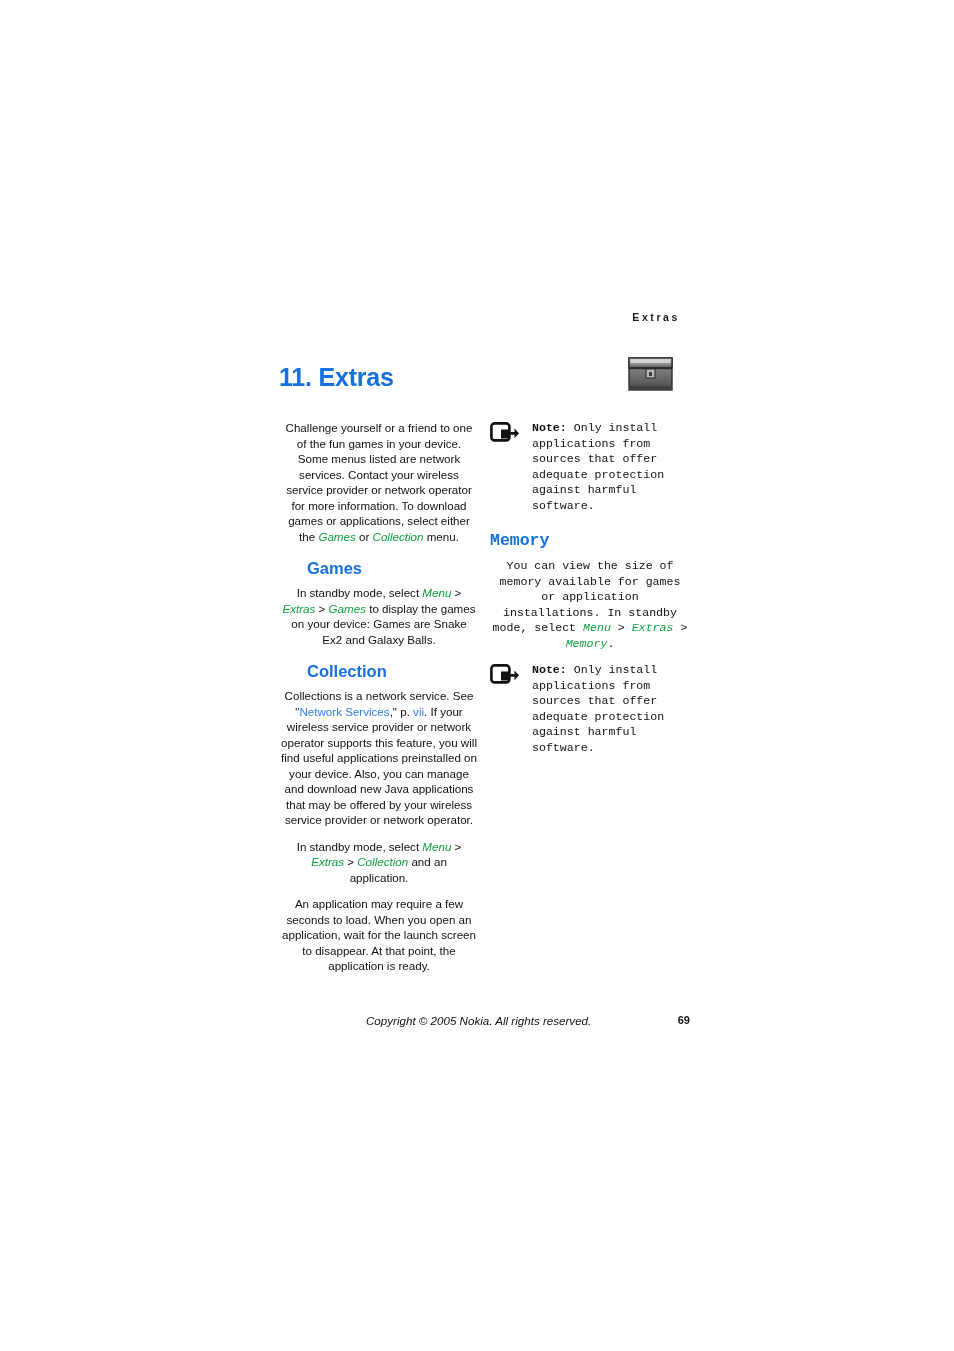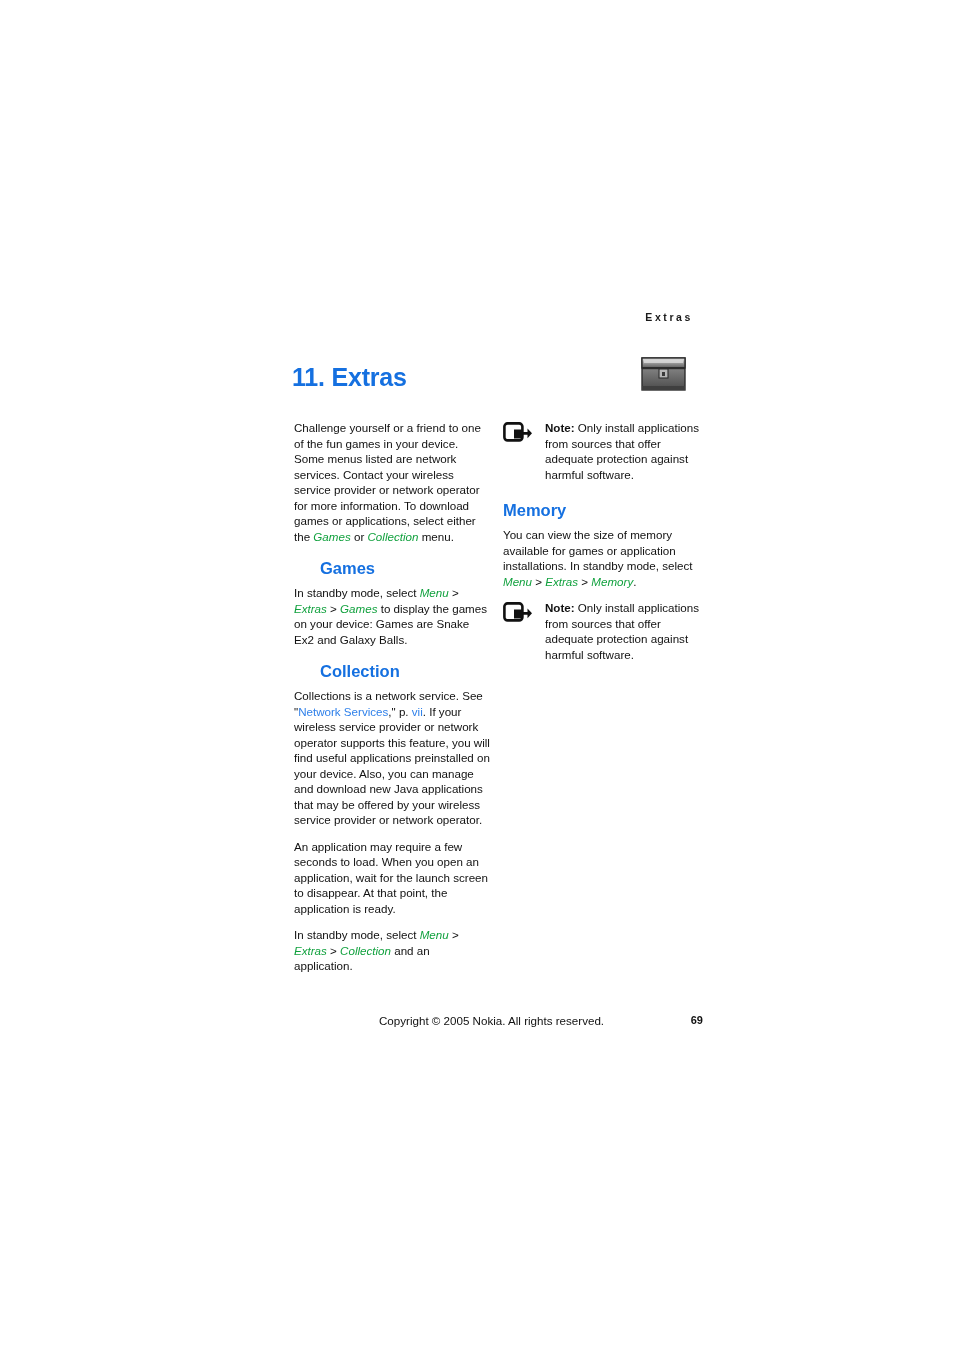--- a/index.html
+++ b/index.html
@@ -11,21 +11,21 @@
     width: 954px;
     height: 1351px;
     position: relative;
     font-family: "Liberation Sans", sans-serif;
     color: #000000;
     overflow: hidden;
   }
 
   .page {
     position: absolute;
-    left: 13px; top: 0;
+    left: 0; top: 0;
     width: 906px;
     height: 1351px;
   }
 
   
   .running-header {
     position: absolute;
     left: 430px;
     top: 311px;
     width: 250px;
@@ -60,25 +60,25 @@
   
   .col {
     position: absolute;
     top: 420px;
     width: 196px;
     font-size: 11.6px;
     line-height: 15.5px;
     color: #111111;
   }
   .col-left { left: 281px; }
-  .col-right { left: 490px; top: 420px; width: 200px; }
+  .col-right { left: 490px; top: 420px; width: 200px; font-family: Liberation Mono, monospace; }
 
   p {
     margin: 0 0 11px 0;
-    text-align: left;
+    text-align: center;
   }
 
   .sec-heading {
     font-size: 16.5px;
     font-weight: bold;
     color: #1570e0;
     margin: 14px 0 7px 0;
     line-height: 20px;
   }
   .sec-heading.indented { padding-left: 26px; }
@@ -116,20 +116,21 @@
     height: 24px;
   }
 
   
   .footer-copy {
     position: absolute;
     left: 366px;
     top: 1014px;
     font-size: 11.6px;
     color: #111111;
+    font-style: italic;
   }
   .footer-page {
     position: absolute;
     left: 660px;
     top: 1014px;
     width: 30px;
     text-align: right;
     font-size: 11px;
     font-weight: bold;
     color: #111111;
@@ -173,23 +174,23 @@
     <p><span>Challenge yourself or a friend to one of the fun games in your device. Some menus listed are network services. Contact your wireless service provider or network operator for more information. To download games or applications, select either the </span><span class="menu-path">Games</span><span> or </span><span class="menu-path">Collection</span><span> menu.</span></p>
 
     <div class="sec-heading indented">Games</div>
 
     <p><span>In standby mode, select </span><span class="menu-path">Menu</span><span class="gt"> &gt; </span><span class="menu-path">Extras</span><span class="gt"> &gt; </span><span class="menu-path">Games</span><span> to display the games on your device: Games are Snake Ex2 and Galaxy Balls.</span></p>
 
     <div class="sec-heading indented">Collection</div>
 
     <p><span>Collections is a network service. See "</span><span class="link">Network Services</span><span>," p. </span><span class="link">vii</span><span>. If your wireless service provider or network operator supports this feature, you will find useful applications preinstalled on your device. Also, you can manage and download new Java applications that may be offered by your wireless service provider or network operator.</span></p>
 
+    <p><span>In standby mode, select </span><span class="menu-path">Menu</span><span class="gt"> &gt; </span><span class="menu-path">Extras</span><span class="gt"> &gt; </span><span class="menu-path">Collection</span><span> and an application.</span></p>
+
     <p>An application may require a few seconds to load. When you open an application, wait for the launch screen to disappear. At that point, the application is ready.</p>
-
-    <p><span>In standby mode, select </span><span class="menu-path">Menu</span><span class="gt"> &gt; </span><span class="menu-path">Extras</span><span class="gt"> &gt; </span><span class="menu-path">Collection</span><span> and an application.</span></p>
 
   </div>
 
   <div class="col col-right">
 
     <div class="note">
       <div class="note-icon">
         <svg width="30" height="24" viewBox="0 0 30 24">
           <rect x="1.4" y="1.4" width="18" height="17" rx="3.2" ry="3.2" fill="#ffffff" stroke="#111111" stroke-width="2.6"></rect>
           <path d="M11 7.5 L11 16.5 L19 16.5 L19 12.8 L24.5 12.8 L24.5 16.2 L29 11.3 L24.5 6.6 L24.5 10 L19 10 L19 7.5 Z" fill="#111111"></path>

